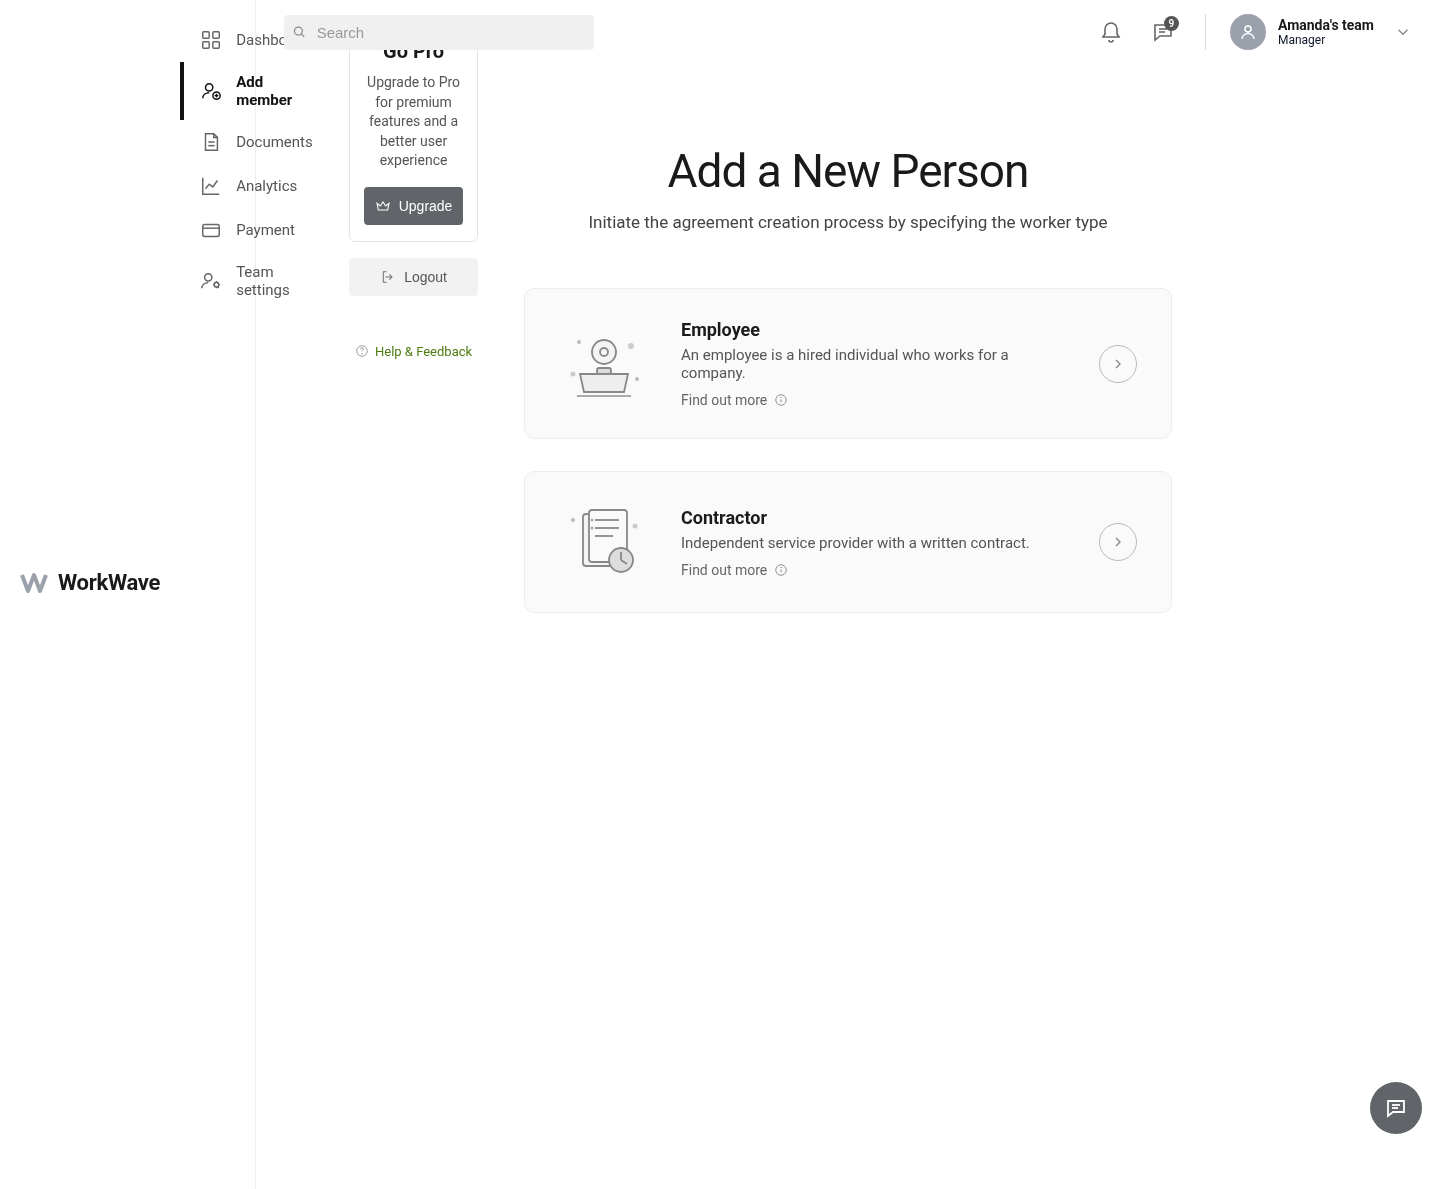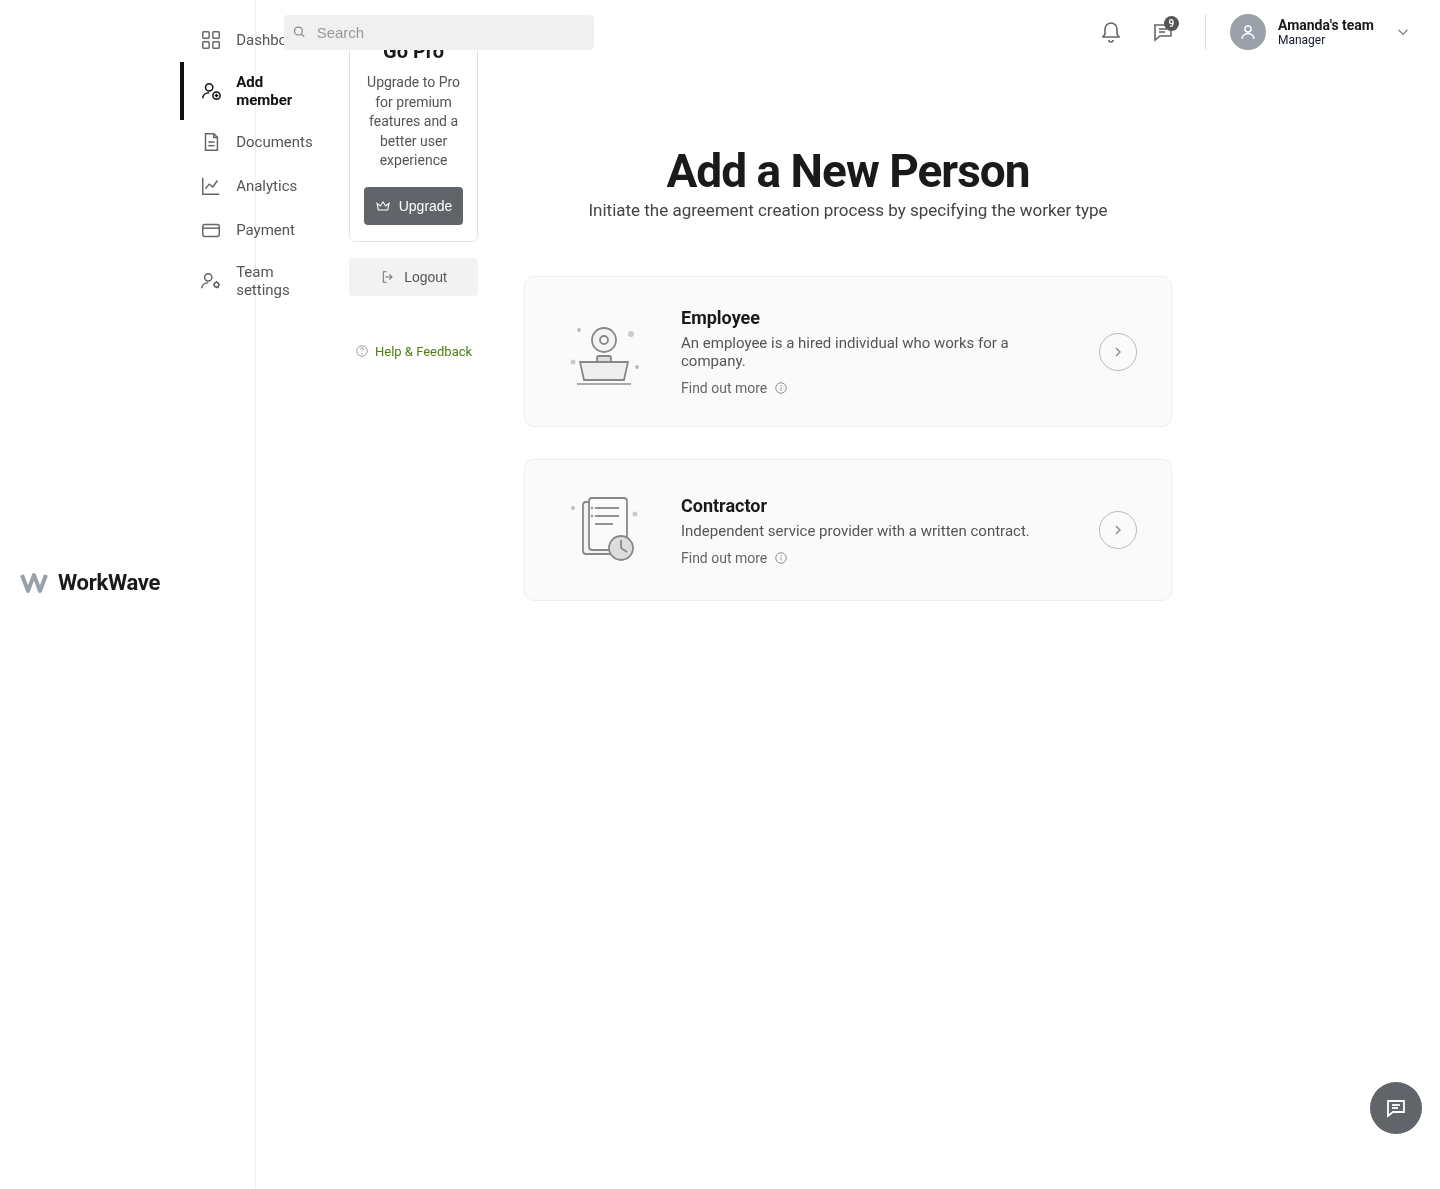--- a/index.html
+++ b/index.html
@@ -50,21 +50,21 @@
     .user-chip { display: flex; align-items: center; gap: 12px; cursor: pointer; }
     .avatar { width: 36px; height: 36px; border-radius: 50%; background: #9aa1ab; display: flex; align-items: center; justify-content: center; }
     .avatar svg { width: 18px; height: 18px; stroke: #fff; fill: none; stroke-width: 2; }
     .user-info { display: flex; flex-direction: column; }
     .user-name { font-size: 14px; font-weight: 700; }
     .user-role { font-size: 12px; color: #0f172a; }
     .chev { width: 18px; height: 18px; stroke: #888; fill: none; stroke-width: 1.8; margin-left: 8px; }
     
     
     .content { flex: 1; padding: 80px 40px; display: flex; flex-direction: column; align-items: center; position: relative; }
-    .page-title { font-size: 46px; font-weight: 700; letter-spacing: -1px; margin-bottom: 2px; }
+    .page-title { font-size: 46px; font-weight: 400; letter-spacing: -1px; margin-bottom: 14px; }
     .page-sub { font-size: 17px; color: #444; margin-bottom: 56px; }
     
     .option-card { width: 648px; background: #fafafa; border: 1px solid #eee; border-radius: 10px; padding: 30px 34px; display: flex; align-items: center; gap: 32px; margin-bottom: 32px; cursor: pointer; }
     .card-illus { width: 90px; height: 80px; flex-shrink: 0; display: flex; align-items: center; justify-content: center; }
     .card-body { flex: 1; }
     .card-title { font-size: 18px; font-weight: 700; margin-bottom: 6px; }
     .card-desc { font-size: 15px; color: #555; margin-bottom: 10px; }
     .find-more { font-size: 14px; color: #666; display: flex; align-items: center; gap: 7px; }
     .find-more svg { width: 14px; height: 14px; stroke: #888; fill: none; stroke-width: 1.6; }
     .arrow-circ { width: 38px; height: 38px; border: 1.5px solid #bbb; border-radius: 50%; display: flex; align-items: center; justify-content: center; flex-shrink: 0; }

